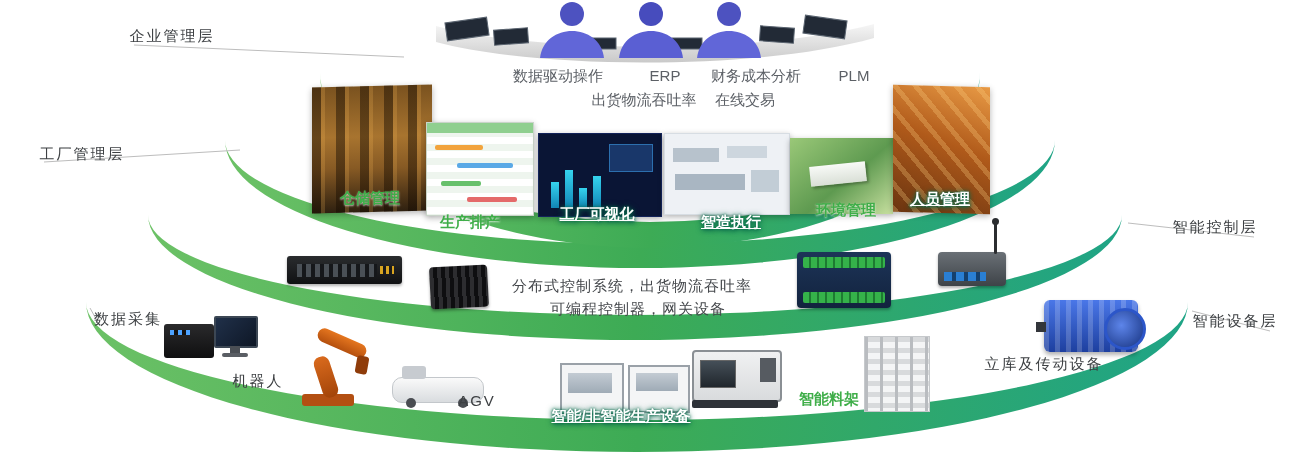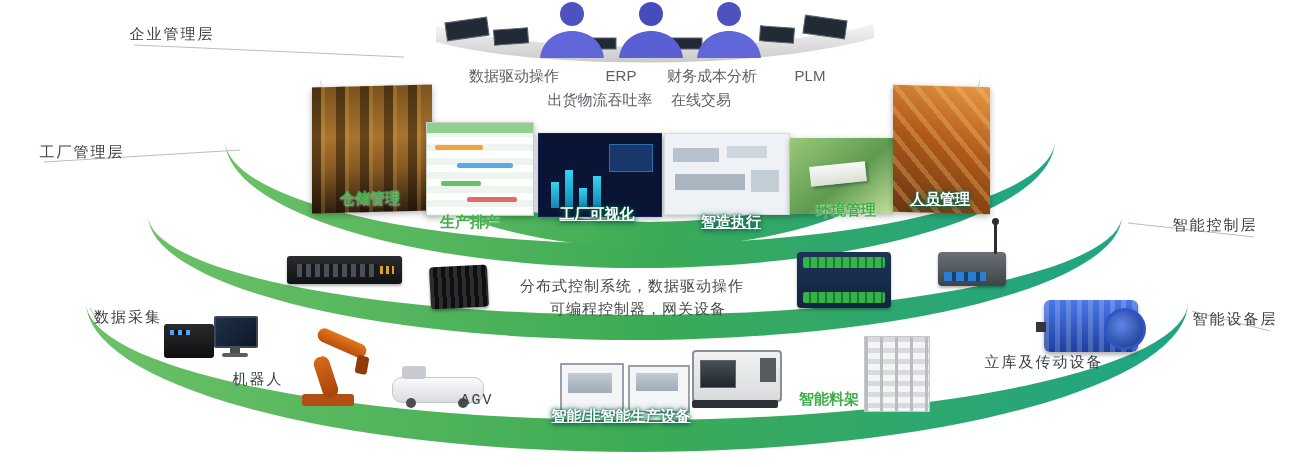--- a/index.html
+++ b/index.html
@@ -4,22 +4,22 @@
 <style>
   html,body{margin:0;padding:0;background:#ffffff;}
   .canvas{
     position:relative;width:1290px;height:467px;overflow:hidden;background:#ffffff;
     font-family:"Liberation Sans","DejaVu Sans",sans-serif;
   }
   svg.bg{position:absolute;left:0;top:0;z-index:1;}
 
   
   .label{position:absolute;transform:translateX(-50%);white-space:nowrap;z-index:6;font-size:15px;line-height:1.1;}
-  .lbl-dark{color:#3d4043;letter-spacing:2px;font-family:Liberation Mono, monospace;}
-  .lbl-gray{color:#5c6066;}
+  .lbl-dark{color:#3d4043;letter-spacing:2px;}
+  .lbl-gray{color:#5c6066;margin-left:44px;}
   .lbl-desc{color:#45484c;letter-spacing:1px;}
   .lbl-green{color:#3fae49;font-weight:700;text-shadow:0 1px 2px rgba(255,255,255,.75);}
   .lbl-white{color:#ffffff;font-weight:700;
     text-shadow:0 1px 4px rgba(9,106,76,.95),0 0 6px rgba(9,106,76,.85),0 0 2px rgba(9,106,76,.9);text-decoration:underline;}
 
   
   .band{position:absolute;z-index:5;display:flex;align-items:center;justify-content:center;
     border-radius:50%;color:#fff;font-weight:700;font-size:17px;letter-spacing:3px;
     background:linear-gradient(90deg,#0ea189,#2fbfa2 50%,#0f9f88);
     box-shadow:0 2px 5px rgba(0,60,45,.25);}
@@ -256,21 +256,21 @@
   <span class="label lbl-gray" style="left:600px;top:92px">出货物流吞吐率</span>
   <span class="label lbl-gray" style="left:701px;top:92px">在线交易</span>
 
   <span class="label lbl-green" style="left:370px;top:190px">仓储管理</span>
   <span class="label lbl-green" style="left:470px;top:214px">生产排产</span>
   <span class="label lbl-white" style="left:597px;top:206px">工厂可视化</span>
   <span class="label lbl-white" style="left:731px;top:214px">智造执行</span>
   <span class="label lbl-green" style="left:846px;top:202px">环境管理</span>
   <span class="label lbl-white" style="left:940px;top:191px">人员管理</span>
 
-  <span class="label lbl-desc" style="left:632px;top:278px">分布式控制系统，数据驱动操作</span>
+  <span class="label lbl-desc" style="left:632px;top:278px">分布式控制系统，出货物流吞吐率</span>
   <span class="label lbl-desc" style="left:638px;top:301px">可编程控制器，网关设备</span>
 
   <span class="label lbl-dark" style="left:128px;top:311px">数据采集</span>
   <span class="label lbl-dark" style="left:258px;top:373px">机器人</span>
   <span class="label lbl-dark" style="left:477px;top:393px">AGV</span>
   <span class="label lbl-white" style="left:621px;top:408px">智能/非智能生产设备</span>
   <span class="label lbl-green" style="left:829px;top:391px">智能料架</span>
   <span class="label lbl-dark" style="left:1044px;top:356px">立库及传动设备</span>
 
 </div>

